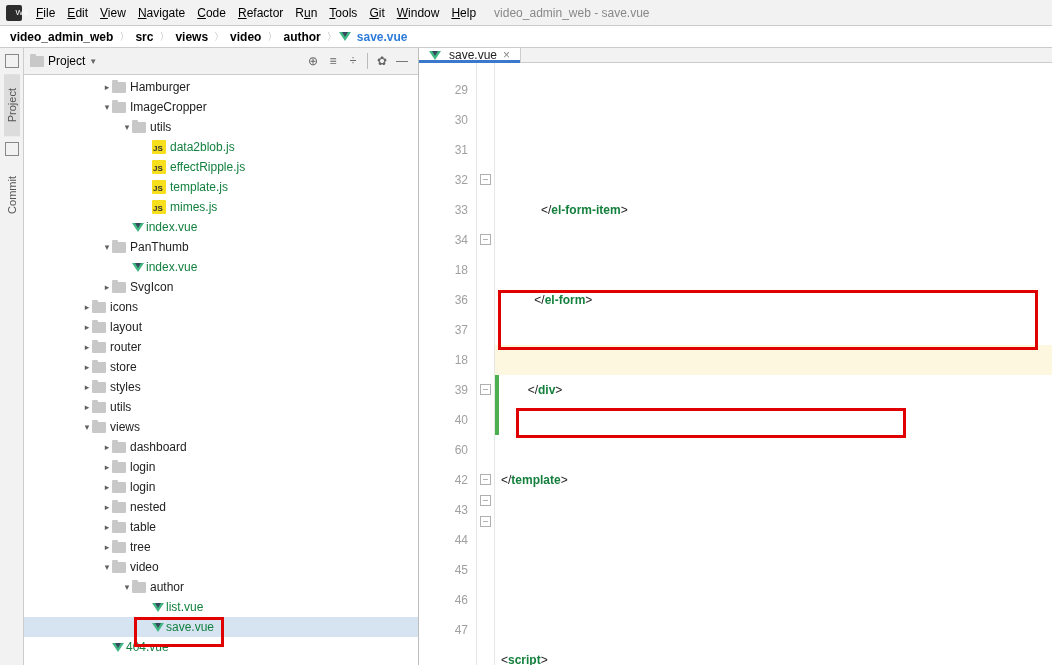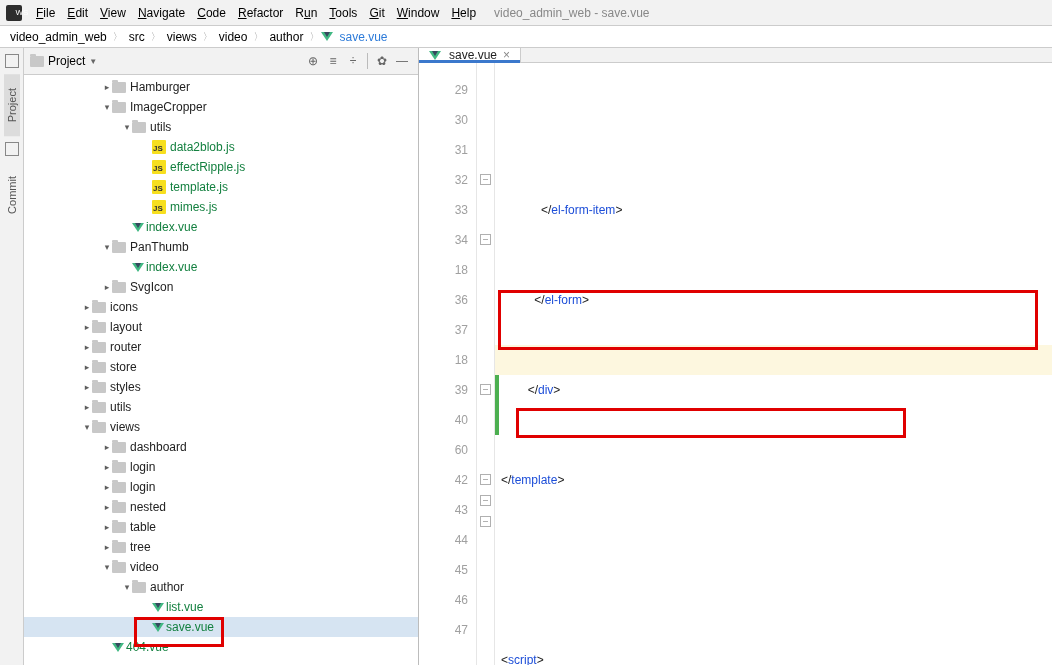--- a/index.html
+++ b/index.html
@@ -3,22 +3,22 @@
 <meta charset="utf-8">
 <style>
   * { margin:0; padding:0; box-sizing:border-box; font-family:"Segoe UI",Arial,sans-serif; font-size:12px; }
   body { width:1052px; height:665px; background:#fff; position:relative; overflow:hidden; }
   .menu-bar { height:26px; display:flex; align-items:center; padding:0 6px; border-bottom:1px solid #ccc; background:#f2f2f2; }
   .app-icon { width:16px; height:16px; margin-right:8px; background:#2d2d2d; color:#fff; font-size:8px; font-weight:400; display:flex; align-items:center; justify-content:center; border-radius:2px;padding-left:16px; }
   .menu-item { padding:2px 6px; cursor:default; }
   .menu-item u { text-decoration:underline; }
   .win-title { margin-left:12px; color:#888; }
   .breadcrumb { height:22px; display:flex; align-items:center; padding:2px 6px; border-bottom:1px solid #ccc; background:#fff; }
-  .crumb { padding:0 4px; }
-  .crumb.bold { font-weight:400; }
+  .crumb { padding:0 4px;font-weight:bold; }
+  .crumb.bold { font-weight:700; }
   .crumb-sep { color:#999; font-size:10px; padding:0 2px; }
   .vue-ico { display:inline-block; width:0; height:0; border-left:6px solid transparent; border-right:6px solid transparent; border-top:9px solid #41b883; position:relative; vertical-align:middle; margin-right:2px; }
   .vue-ico::after { content:""; position:absolute; top:-9px; left:-3px; width:0; height:0; border-left:3px solid transparent; border-right:3px solid transparent; border-top:5px solid #35495e; }
   .crumb-file { color:#2d7bd9; }
   .body-row { display:flex; height:617px; }
   .left-gutter { width:24px; background:#f2f2f2; border-right:1px solid #ccc; display:flex; flex-direction:column; align-items:center; }
   .gutter-tab { writing-mode:vertical-rl; transform:rotate(180deg); padding:14px 2px; color:#555; font-size:11px; cursor:default; }
   .gutter-tab.active { background:#dcdcdc; }
   .gutter-box { width:14px; height:14px; border:1px solid #888; margin:6px 0; }
   .proj-panel { width:395px; border-right:1px solid #bcbcbc; display:flex; flex-direction:column; background:#fff; }
@@ -43,21 +43,21 @@
   .ed-tab { display:flex; align-items:center; padding:0 10px; border-right:1px solid #ccc; background:#fff; position:relative; cursor:default; }
   .ed-tab .tab-text { color:#222; margin:0 6px; }
   .ed-tab .tab-close { color:#888; font-size:12px; }
   .tab-underline { position:absolute; left:0; right:0; bottom:-1px; height:3px; background:#3b78cc; }
   .code-area { flex:1; display:flex; font-family:Consolas,"DejaVu Sans Mono",monospace; font-size:17px; position:relative; }
   .gutter-col { width:58px; text-align:right; color:#a0a0a0; padding:12px 8px 0 0; line-height:30px; background:#fff; border-right:1px solid #e6e6e6; }
   .fold-col { width:18px; background:#fff; padding-top:12px; line-height:30px; border-right:1px solid #e6e6e6; }
   .fold-mark { width:11px; height:11px; border:1px solid #b0b0b0; margin:9px auto 10px; font-size:9px; line-height:9px; text-align:center; color:#888; background:#fff; }
   .fold-spacer { height:30px; }
   .code-col { flex:1; padding:12px 0 0 6px; line-height:30px; white-space:pre; color:#222; position:relative; }
-  .tag { color:#1d4ed8; font-weight:400; }
+  .tag { color:#15803d; font-weight:700; }
   .line-hl { position:absolute; left:0; right:0; height:30px; background:#fdf7df; z-index:0; }
   .code-line { position:relative; z-index:1; }
   .code-hl-green { position:absolute; left:0; width:4px; height:60px; background:#4caf50; }
 </style>
 </head>
 <body>
 
 <div class="menu-bar">
   <div class="app-icon">WS</div>
   <span class="menu-item"><u>F</u>ile</span>

